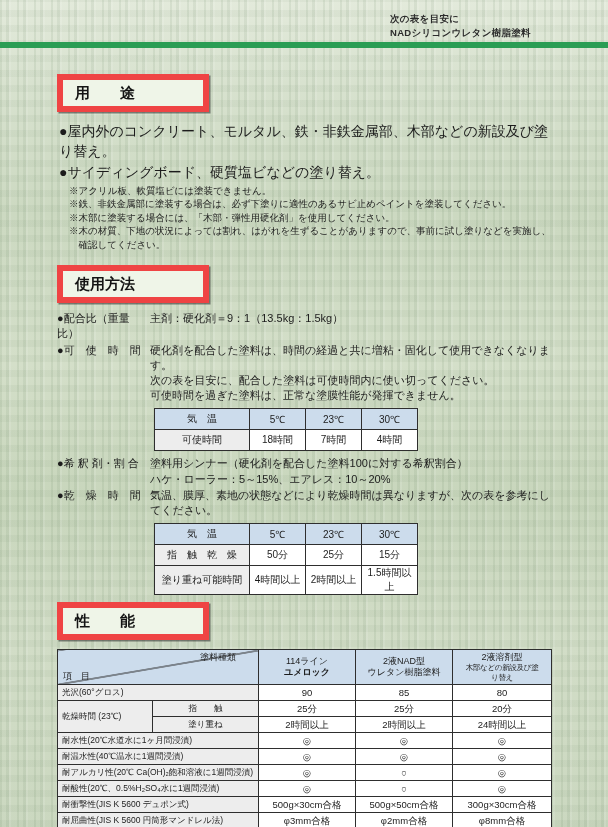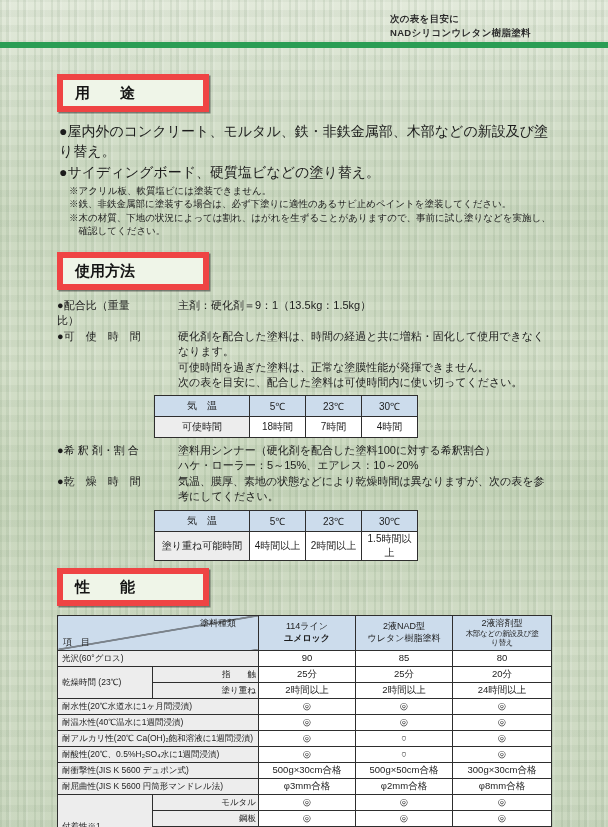--- a/index.html
+++ b/index.html
@@ -21,38 +21,38 @@
   .content{position:absolute;left:57px;top:72px;width:494px;}
 
   .sec-box{display:inline-block;min-width:116px;background:var(--title_box_bg,#eff5e8);
            border:6px solid #ef4444;box-shadow:1.5px 1.5px 0 rgba(40,40,40,0.55);
            font-size:15px;font-weight:bold;padding:4px 12px 3px 12px;margin:2px 0 7px 0;
            color:#141414;}
   .bullets{font-size:14px;line-height:1.45;margin:2px 0 2px 2px;}
   .cautions{font-size:9.5px;line-height:1.42;margin:2px 0 12px 12px;}
   .cautions .c-line{padding-left:1em;text-indent:-1em;}
 
-  .kv{display:flex;font-size:11px;line-height:1.38;margin:1px 0;gap:28px;}
+  .kv{display:flex;font-size:11px;line-height:1.38;margin:1px 0;}
   .kv .k{flex:0 0 93px;}
   .kv .v{flex:1;}
 
   table{border-collapse:collapse;background:#fff;}
   td{border:1px solid #2e2e2e;text-align:center;vertical-align:middle;}
   .blue{background:var(--table_header_blue,#ccdcec);}
   .gray{background:var(--table_label_gray,#ededed);}
 
   .mini{margin:5px 0 5px 97px;table-layout:fixed;width:264px;
         border:1.5px solid #2e2e2e;font-size:10px;}
   .mini td{height:20px;padding:0 2px;}
   .mini .w-lbl{width:90px;}
 
   .perf{table-layout:fixed;width:494px;border:1.5px solid #2e2e2e;margin-top:2px;}
   .perf td{font-size:9.5px;padding:1px 2px;line-height:1.2;height:13px;}
   .perf td.lbl{text-align:left;padding-left:4px;font-size:8.5px;background:var(--table_label_gray,#ededed);}
-  .perf td.sub{font-size:8.5px;background:var(--table_label_gray,#ededed);text-align:right;}
+  .perf td.sub{font-size:8.5px;background:var(--table_label_gray,#ededed);}
   .perf td.colhead{font-size:9px;line-height:1.25;padding:2px 10px;}
   .perf .bold{font-weight:bold;}
   .perf td.corner{position:relative;height:30px;background-color:var(--table_header_blue,#ccdcec);
     background-image:linear-gradient(to bottom right,rgba(0,0,0,0) calc(50% - 0.8px),#2e2e2e calc(50% - 0.2px),#2e2e2e calc(50% + 0.2px),rgba(0,0,0,0) calc(50% + 0.8px));margin-left:21px;}
   .perf .c-top{position:absolute;top:2px;right:22px;font-size:9px;}
   .perf .c-bot{position:absolute;bottom:2px;left:5px;font-size:9px;}
   .perf .tiny{font-size:7.5px;letter-spacing:-0.3px;}
 </style>
 </head>
 <body>
@@ -71,39 +71,40 @@
     <div class="sec-box">
       <span>用　　途</span>
     </div>
     <div class="bullets">
       <div class="b-line">●屋内外のコンクリート、モルタル、鉄・非鉄金属部、木部などの新設及び塗り替え。</div>
       <div class="b-line">●サイディングボード、硬質塩ビなどの塗り替え。</div>
     </div>
     <div class="cautions">
       <div class="c-line">※アクリル板、軟質塩ビには塗装できません。</div>
       <div class="c-line">※鉄、非鉄金属部に塗装する場合は、必ず下塗りに適性のあるサビ止めペイントを塗装してください。</div>
+      <div class="c-line">※木部に塗装する場合には、「木部・弾性用硬化剤」を使用してください。</div>
       <div class="c-line">※木の材質、下地の状況によっては割れ、はがれを生ずることがありますので、事前に試し塗りなどを実施し、確認してください。</div>
     </div>
 
     
     <div class="sec-box">
       <span>使用方法</span>
     </div>
 
     <div class="kv">
       <span class="k">●配合比（重量比）</span>
       <span class="v">主剤：硬化剤＝9：1（13.5kg：1.5kg）</span>
     </div>
 
     <div class="kv">
       <span class="k">●可　使　時　間</span>
       <span class="v">
         <div>硬化剤を配合した塗料は、時間の経過と共に増粘・固化して使用できなくなります。</div>
+        <div>次の表を目安に、配合した塗料は可使時間内に使い切ってください。</div>
         <div>可使時間を過ぎた塗料は、正常な塗膜性能が発揮できません。</div>
-        <div>次の表を目安に、配合した塗料は可使時間内に使い切ってください。</div>
       </span>
     </div>
 
     <table class="mini">
       <tbody>
           <tr>
         <td class="blue w-lbl">気　温</td>
         <td class="blue">5℃</td>
         <td class="blue">23℃</td>
         <td class="blue">30℃</td>
@@ -130,20 +131,26 @@
       <span class="v">気温、膜厚、素地の状態などにより乾燥時間は異なりますが、次の表を参考にしてください。</span>
     </div>
 
     <table class="mini">
       <tbody>
           <tr>
         <td class="blue w-lbl">気　温</td>
         <td class="blue">5℃</td>
         <td class="blue">23℃</td>
         <td class="blue">30℃</td>
+      </tr>
+      <tr>
+        <td class="gray">指　触　乾　燥</td>
+        <td>50分</td>
+        <td>25分</td>
+        <td>15分</td>
       </tr>
       <tr>
         <td class="gray">塗り重ね可能時間</td>
         <td>4時間以上</td>
         <td>2時間以上</td>
         <td>1.5時間以上</td>
       </tr>
     </tbody>
       </table>
 

